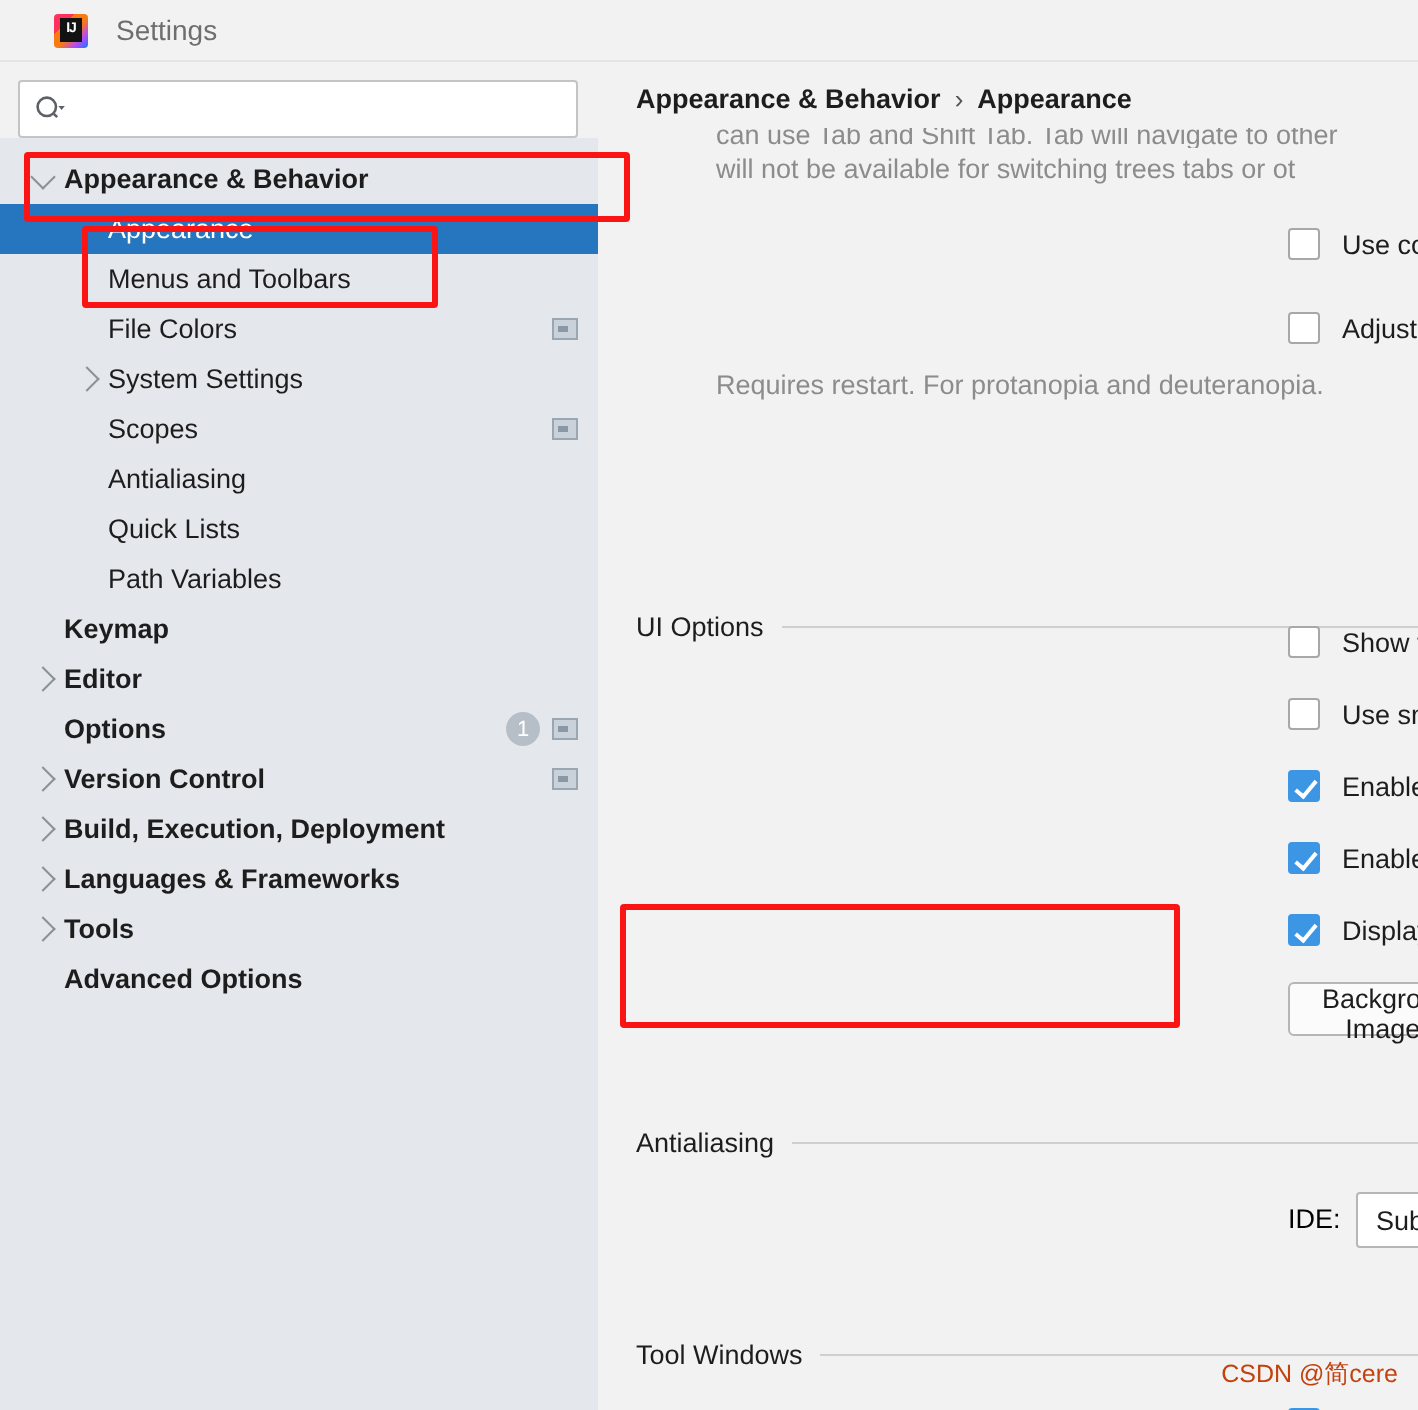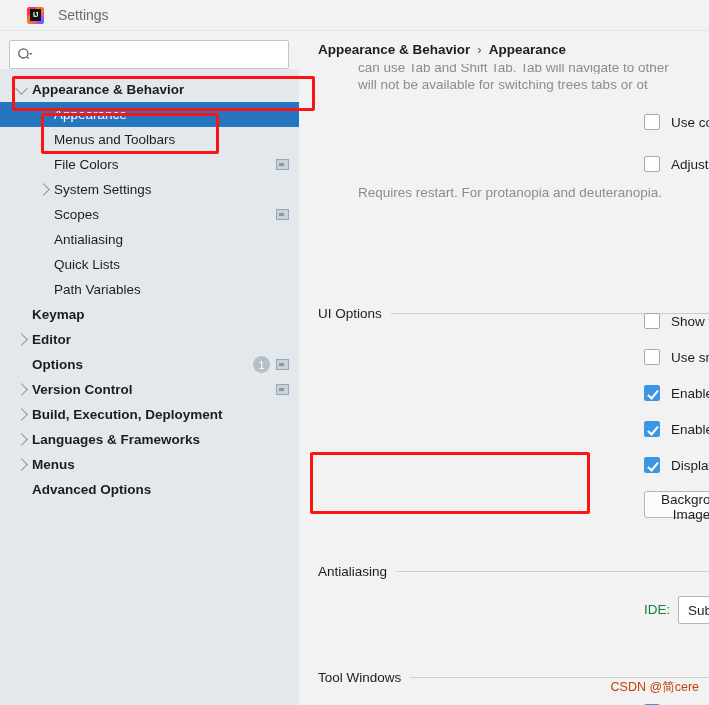--- a/index.html
+++ b/index.html
@@ -273,21 +273,21 @@
     display: flex;
     align-items: center;
     padding: 0 6px 0 9px;
     font-size: 13.5px;
     cursor: pointer;
   }
   .combo .cval { flex: 1 1 auto; white-space: nowrap; }
   .plainlabel {
     position: absolute;
     font-size: 13.5px;
-    color: #15803d;
+    color: #000000;
     white-space: nowrap;
   }
 
   
   .redbox {
     position: absolute;
     border: 3px solid #fb1414;
     border-radius: 2px;
     pointer-events: none;
     z-index: 40;
@@ -419,21 +419,21 @@
           <span class="arrow-cell">
             <span class="chev right"></span>
           </span>
           <span class="tree-label">Languages &amp; Frameworks</span>
           <span class="spacer-right"></span>
         </div>
         <div class="tree-row lvl0">
           <span class="arrow-cell">
             <span class="chev right"></span>
           </span>
-          <span class="tree-label">Menus</span>
+          <span class="tree-label">Tools</span>
           <span class="spacer-right"></span>
         </div>
         <div class="tree-row lvl0">
           <span class="arrow-cell"></span>
           <span class="tree-label">Advanced Options</span>
           <span class="spacer-right"></span>
         </div>
       </div>
   </div>
 

